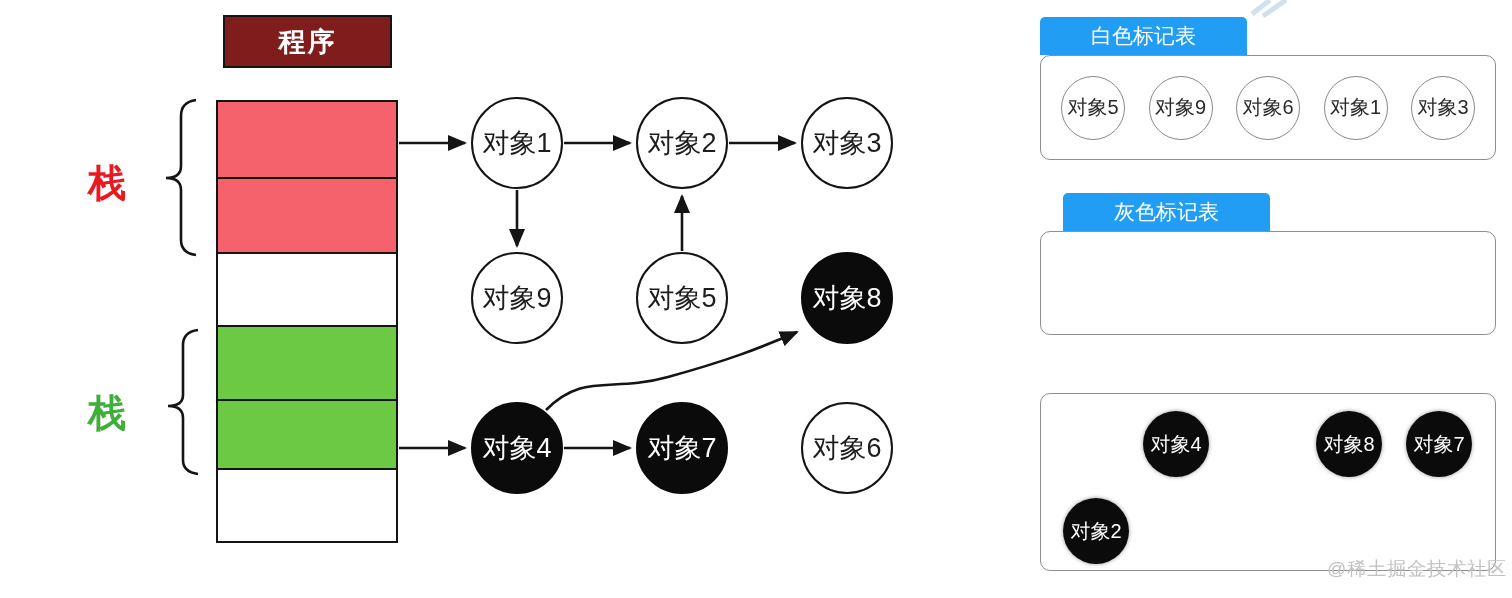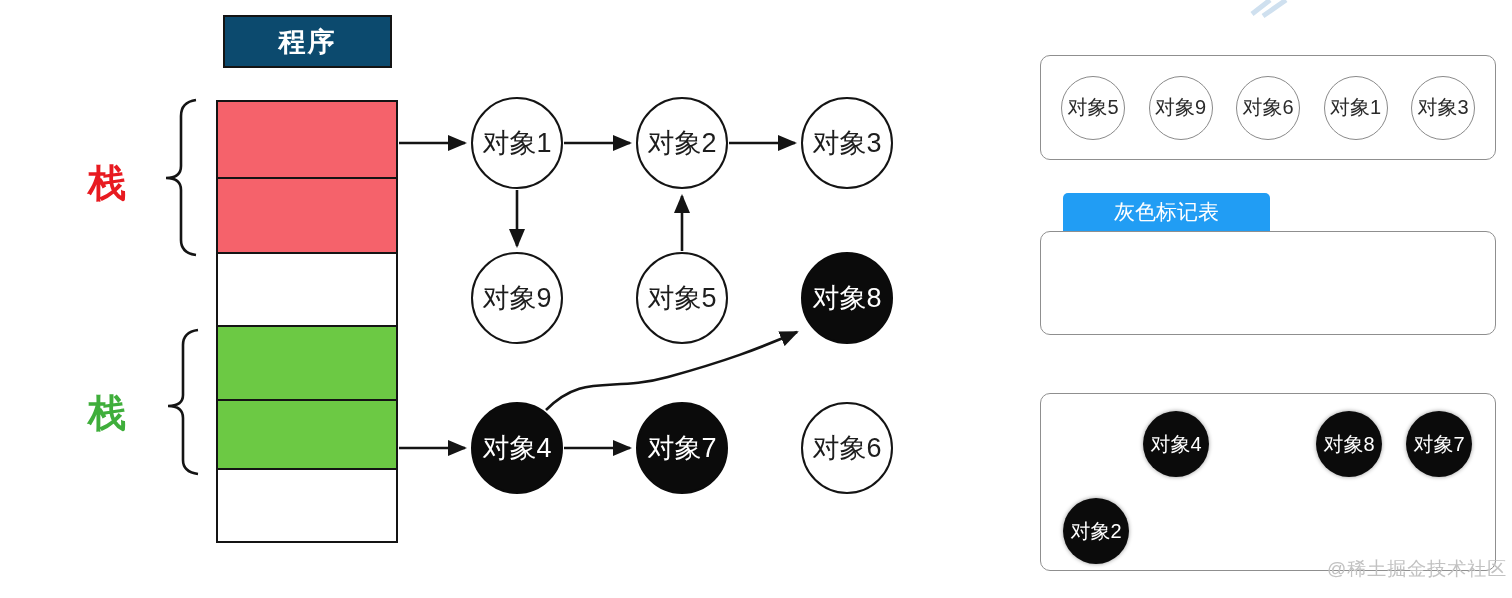--- a/index.html
+++ b/index.html
@@ -1,19 +1,19 @@
 <!DOCTYPE html>
 <html><head>
 <meta charset="utf-8">
 <style>
   html,body{margin:0;padding:0;background:#ffffff;font-family:"Liberation Sans","DejaVu Sans",sans-serif;}
   #canvas{position:relative;width:1512px;height:598px;background:#ffffff;overflow:hidden;}
 
   
-  .prog-box{position:absolute;left:223px;top:15px;width:169px;height:53px;background:#0c4a6e;
+  .prog-box{position:absolute;left:223px;top:15px;width:169px;height:53px;background:#7f1d1d;
     border:2.5px solid #141414;box-sizing:border-box;display:flex;align-items:center;justify-content:center;
     color:#ffffff;font-size:27px;font-weight:bold;letter-spacing:2px;}
   .root-box{position:absolute;left:215px;top:65px;width:184px;height:38px;background:#9ac8ef;
     border:2.5px solid #141414;box-sizing:border-box;display:flex;align-items:center;justify-content:center;
     color:#1d1d1d;font-size:27px;font-weight:bold;letter-spacing:1px;}
   .stack-row{position:absolute;left:216px;width:182px;border:2.5px solid #141414;box-sizing:border-box;}
   .row-red{background:#f5626b;}
   .row-green{background:#6cc944;}
   .row-white{background:#ffffff;}
 
@@ -107,20 +107,23 @@
     <line x1="517" y1="190" x2="517" y2="246" stroke="#141414" stroke-width="2.6" marker-end="url(#ah)"></line>
     <line x1="682" y1="251" x2="682" y2="196" stroke="#141414" stroke-width="2.6" marker-end="url(#ah)"></line>
     <line x1="399" y1="448" x2="465" y2="448" stroke="#141414" stroke-width="2.6" marker-end="url(#ah)"></line>
     <line x1="564" y1="448" x2="630" y2="448" stroke="#141414" stroke-width="2.6" marker-end="url(#ah)"></line>
 
     <path d="M546,410 C584,372 610,393 668,377 C726,361 758,349 797,332" fill="none" stroke="#141414" stroke-width="2.6" marker-end="url(#ah)"></path>
 
     <path d="M1252,14 L1270,0 M1263,16 L1286,0" stroke="#cfe0ef" stroke-width="5" fill="none"></path>
   </svg>
 
+  <div class="tbl-header" style="left:1040px;top:17px;">
+    <span>白色标记表</span>
+  </div>
   <div class="tbl-body white-items" style="left:1040px;top:55px;width:456px;height:105px;">
     <div class="mini">
         <span>对象5</span>
       </div>
     <div class="mini">
         <span>对象9</span>
       </div>
     <div class="mini">
         <span>对象6</span>
       </div>

